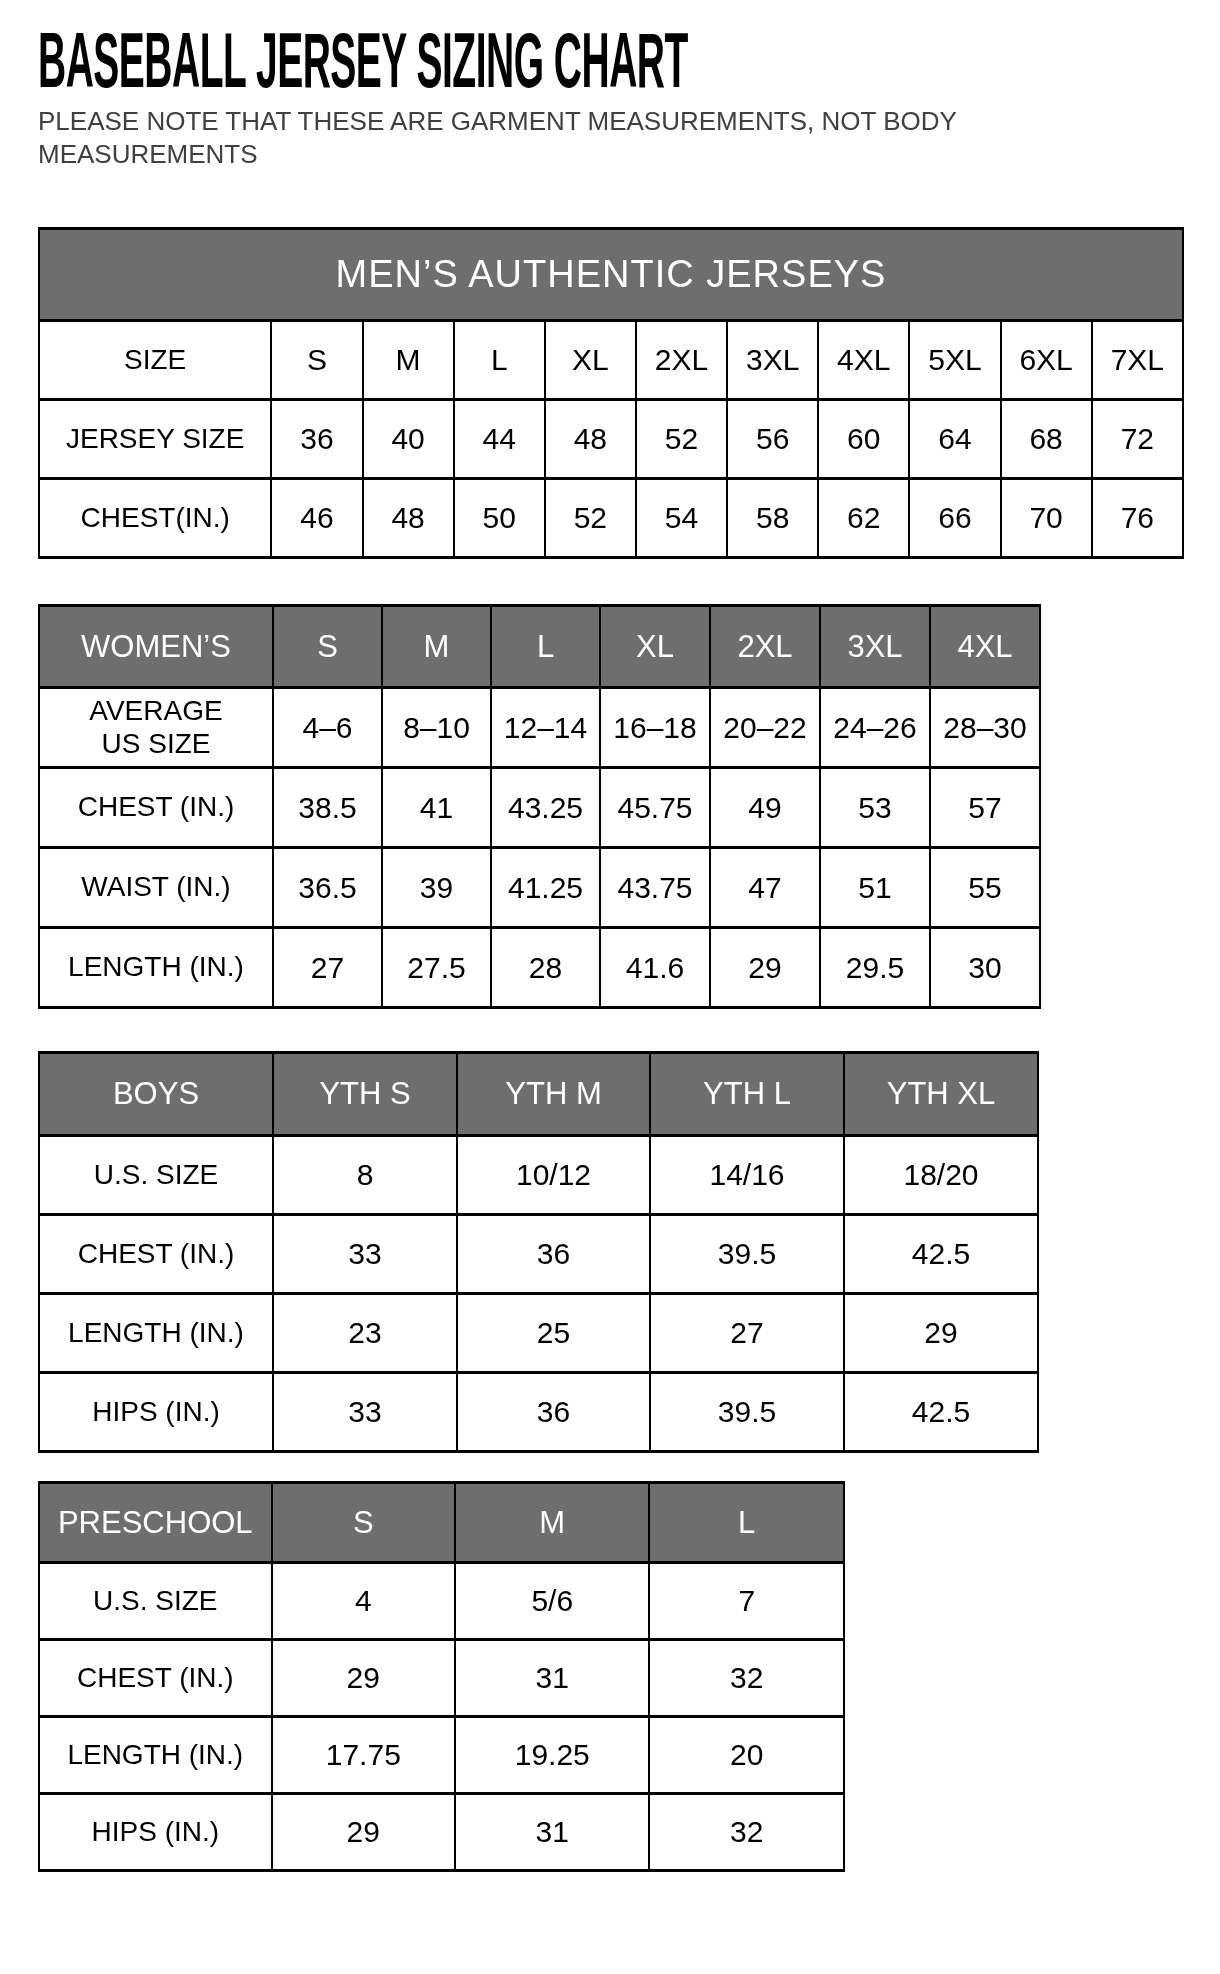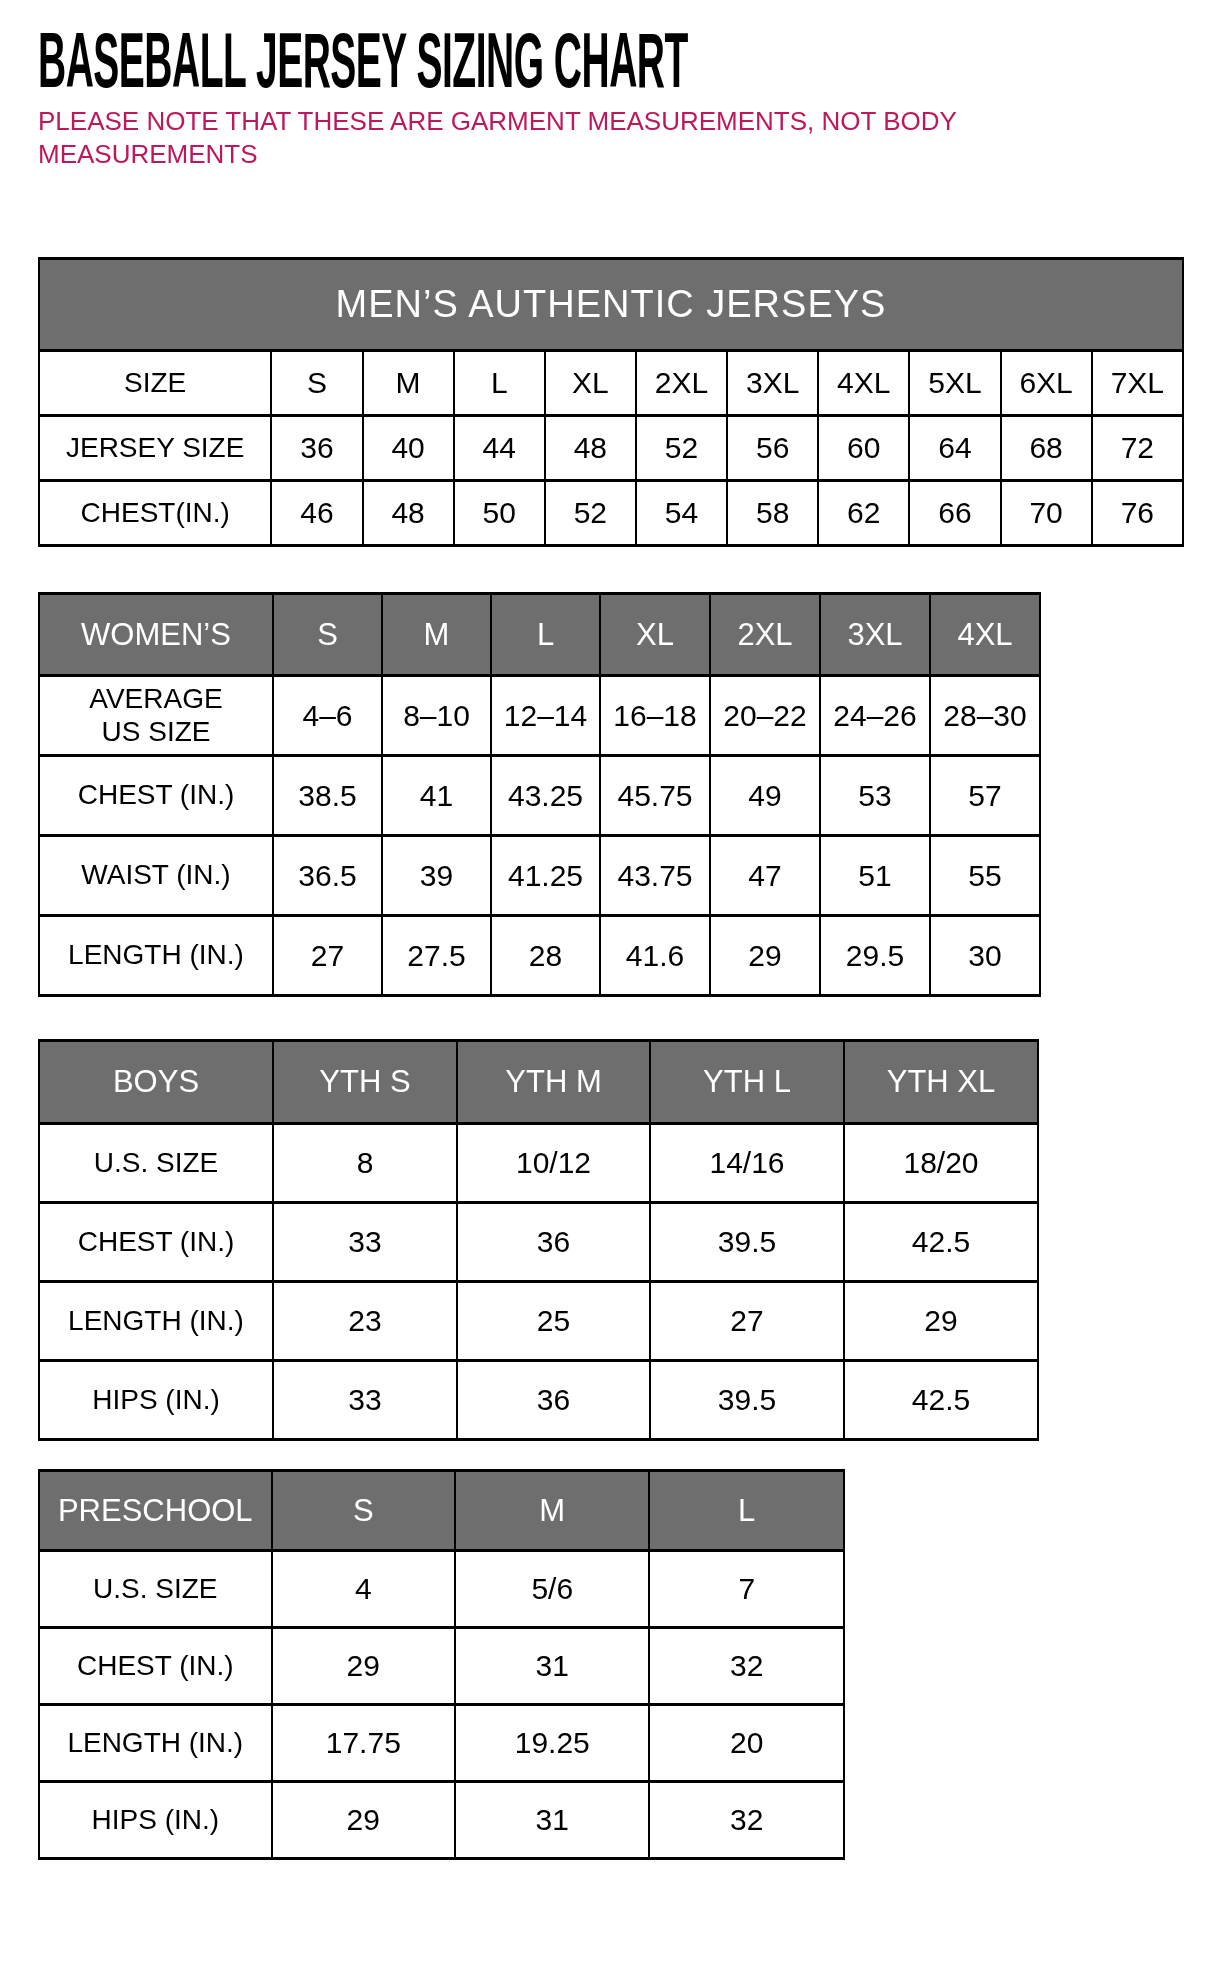--- a/index.html
+++ b/index.html
@@ -21,21 +21,21 @@
     font-weight: bold;
     letter-spacing: -1px;
     line-height: 70px;
     height: 70px;
     color: #000;
     transform: scaleX(0.50);
     transform-origin: 0 50%;
   }
   .note {
     margin: 10px 0 0 0;
-    color: #be185d;
+    color: #404040;
     font-size: 26px;
     line-height: 1.25;
     white-space: pre-line;
     font-weight: 400;
   }
   table.tbl {
     border-collapse: collapse;
     table-layout: fixed;
     empty-cells: show;
   }
@@ -56,22 +56,22 @@
   }
   th.banner {
     font-size: 38px;
     letter-spacing: 1px;
     font-weight: 400;
   }
   .hdr-cell { font-size: 31px; }
   .val { font-size: 30px; }
   .lbl { font-size: 28px; white-space: pre-line; line-height: 1.15; }
 
-  .mens { width: 1146px; margin-top: 87px; }
-  .mens tr { height: 65px; }
+  .mens { width: 1146px; margin-top: 57px; }
+  .mens tr { height: 79px; }
   .mens tr.banner-row { height: 92px; }
 
   .womens { width: 1000px; margin-top: 45px; border-radius: 15px; }
   .womens tr { height: 80px; }
   .womens tr.header-row { height: 82px; }
 
   .boys { width: 1000px; margin-top: 42px; }
   .boys tr { height: 79px; }
   .boys tr.header-row { height: 83px; padding-left: 39px; }
 

